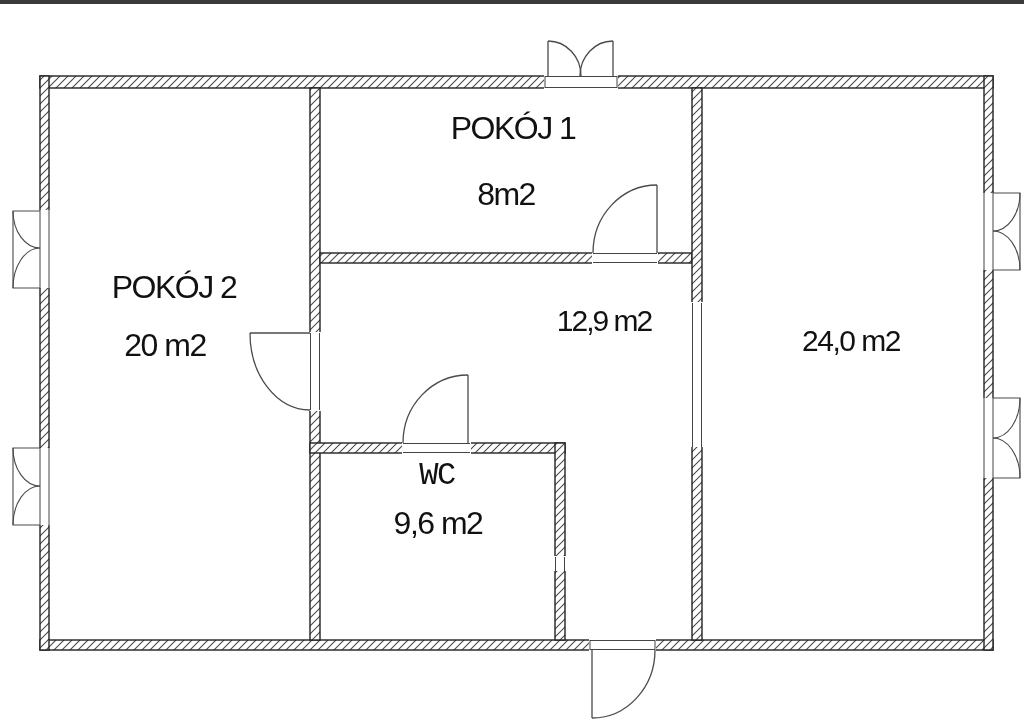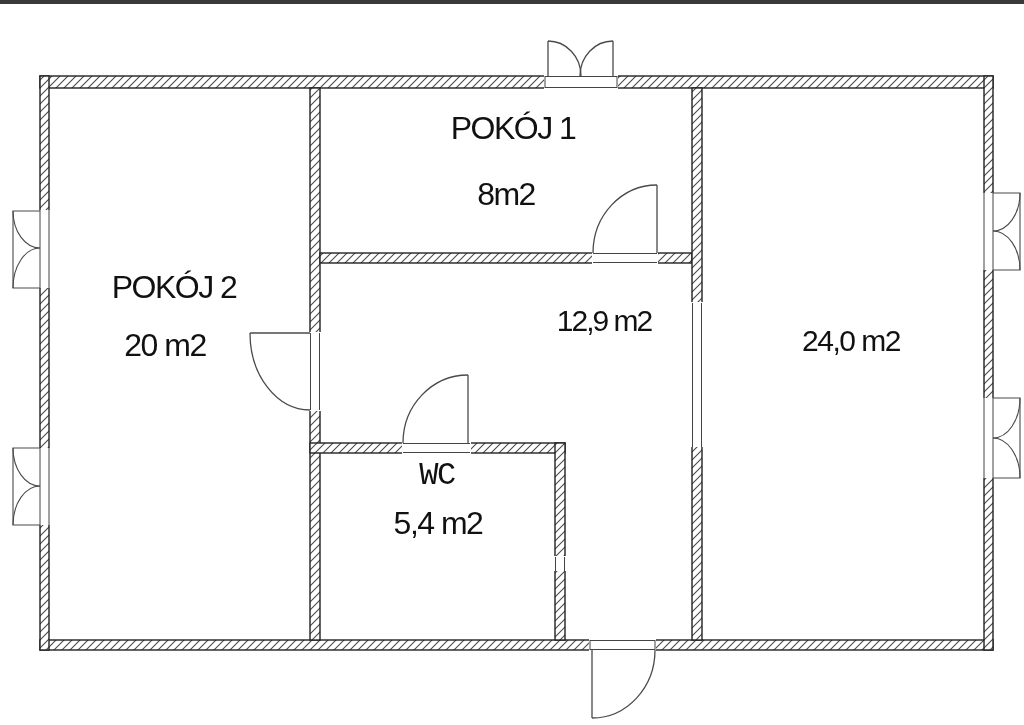--- a/index.html
+++ b/index.html
@@ -166,17 +166,17 @@
 
   <div class="label" style="left:513px;top:128px;">POKÓJ 1</div>
   <div class="label" style="left:506px;top:194px;">8m2</div>
 
   <div class="label" style="left:166px;top:287px;margin-left:8px;">POKÓJ 2</div>
   <div class="label" style="left:165px;top:345px;text-align:center;">20 m2</div>
 
   <div class="label kory-lbl" style="left:604px;top:321px;">12,9 m2</div>
 
   <div class="label" style="left:437px;top:476px;font-family:Liberation Mono, monospace;">WC</div>
-  <div class="label" style="left:438px;top:523px;">5,4 m2</div>
+  <div class="label" style="left:438px;top:523px;">9,6 m2</div>
 
   <div class="label salon-lbl" style="left:851px;top:341px;">24,0 m2</div>
 
 </div>
 
 </body></html>

